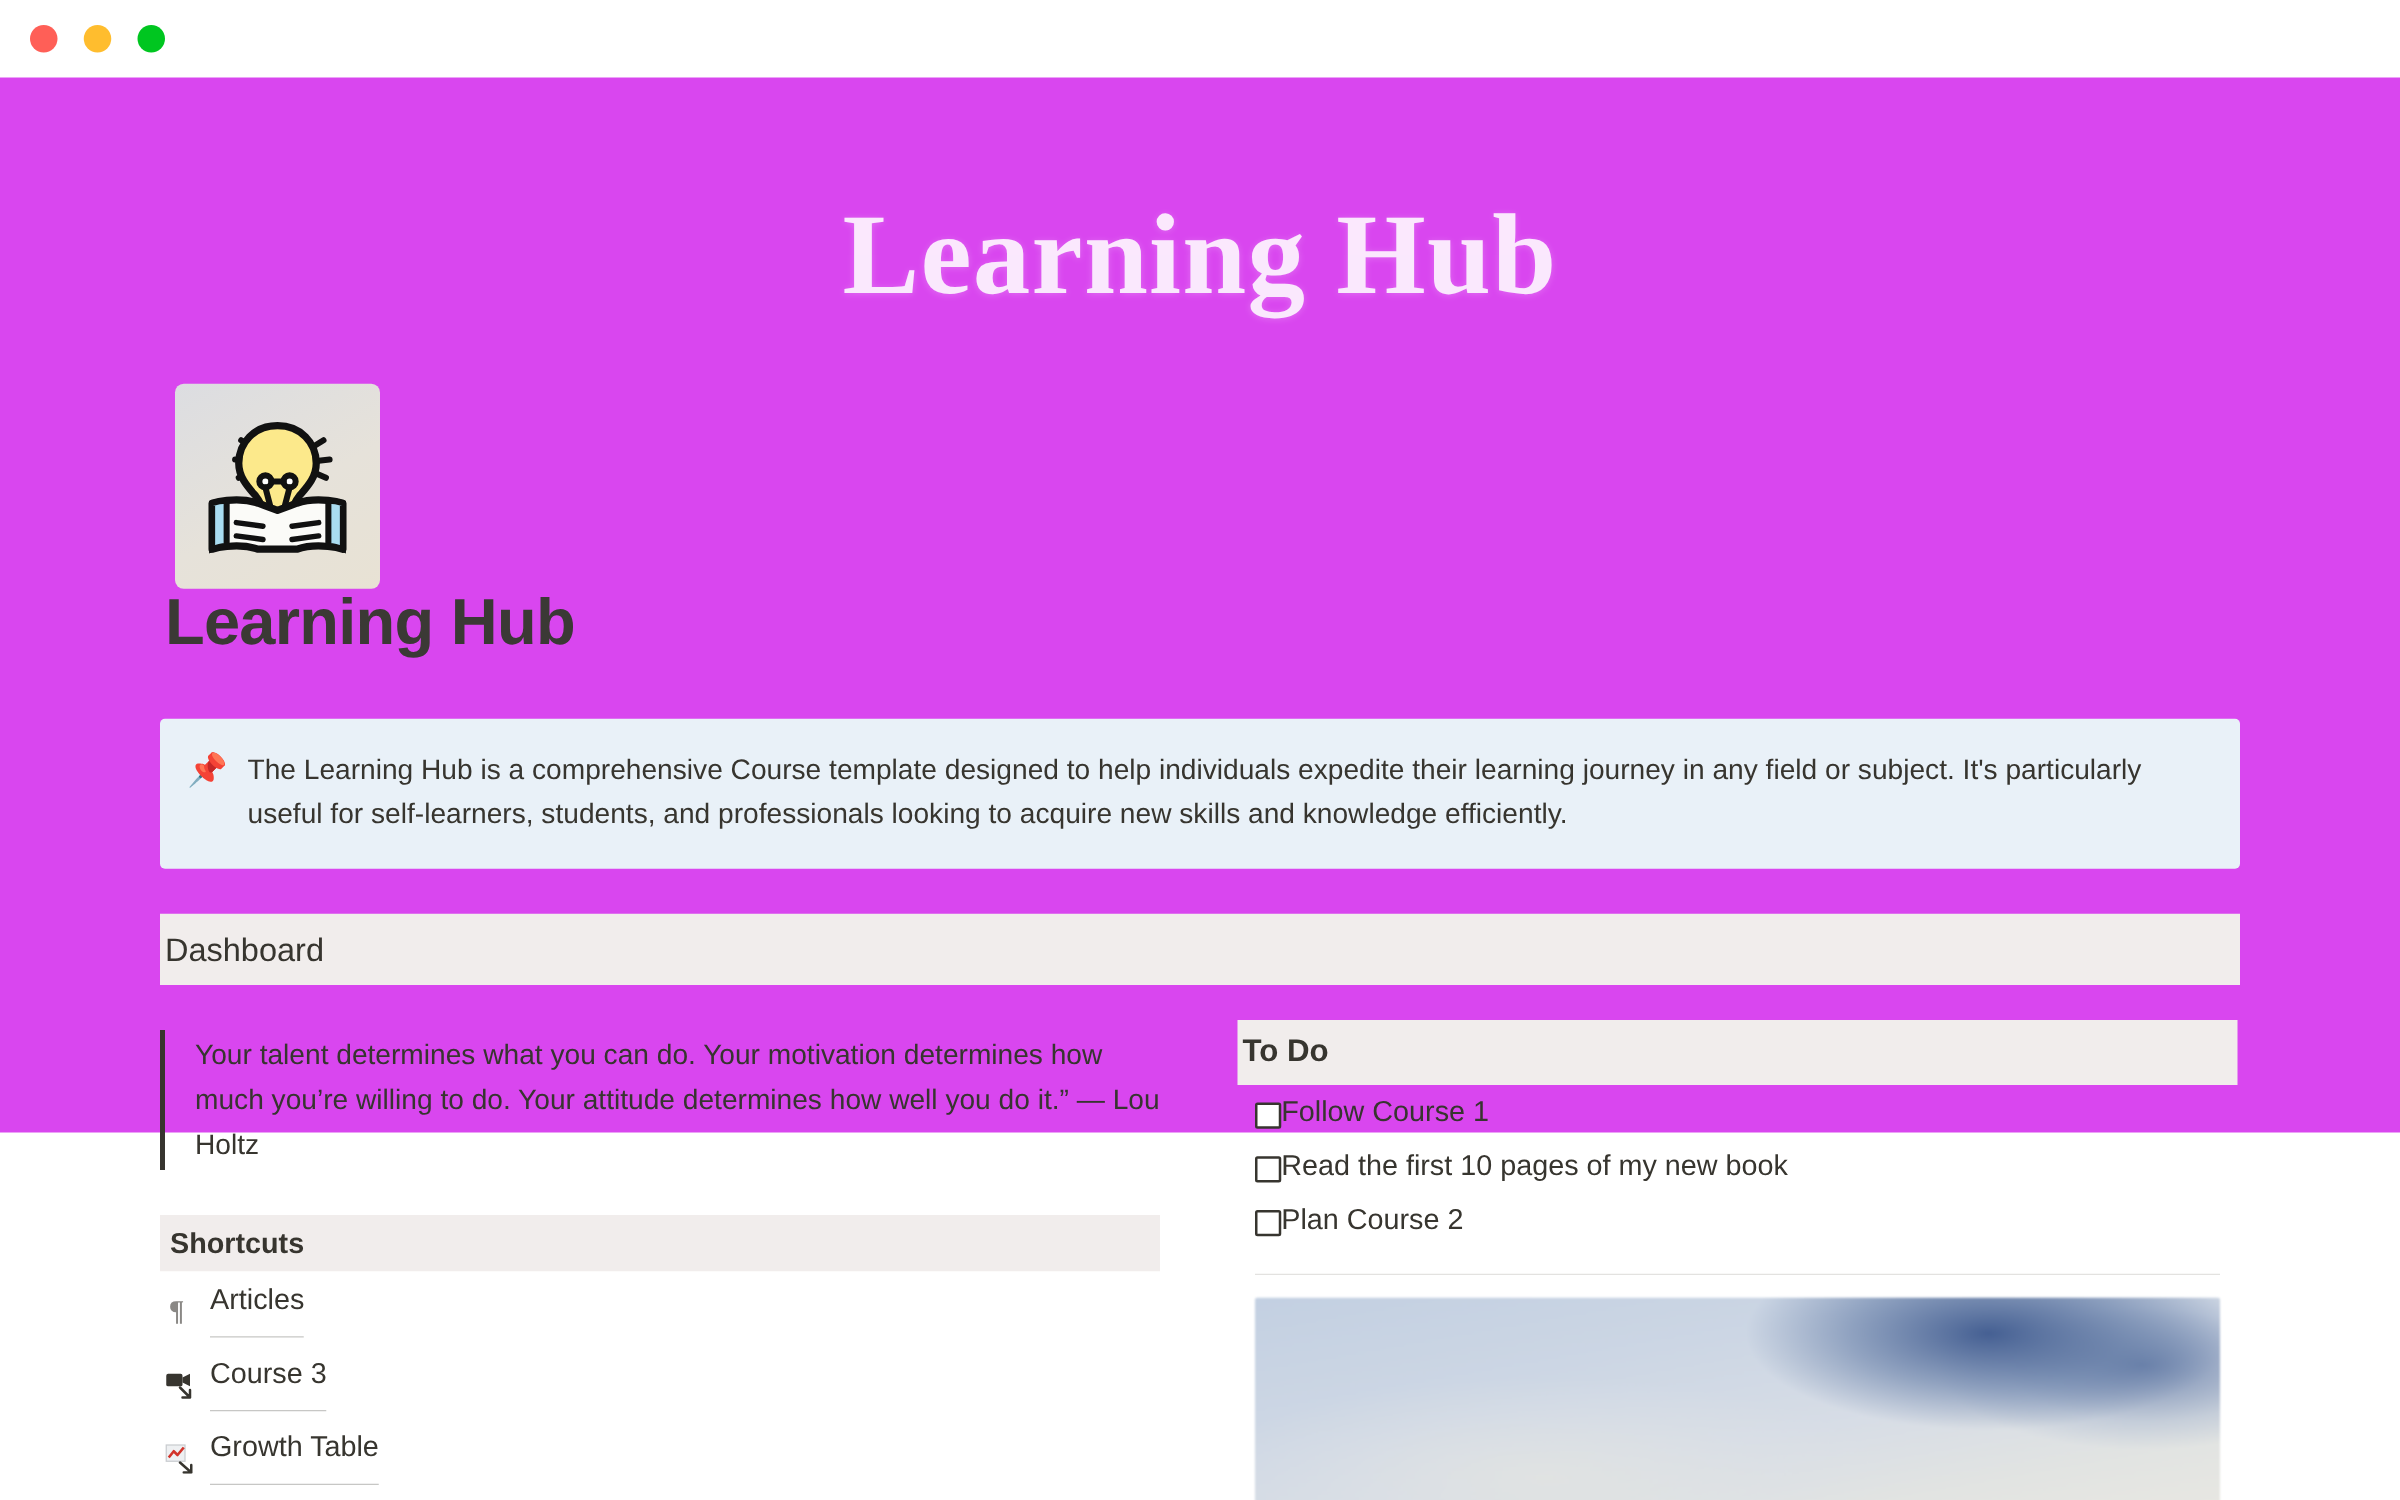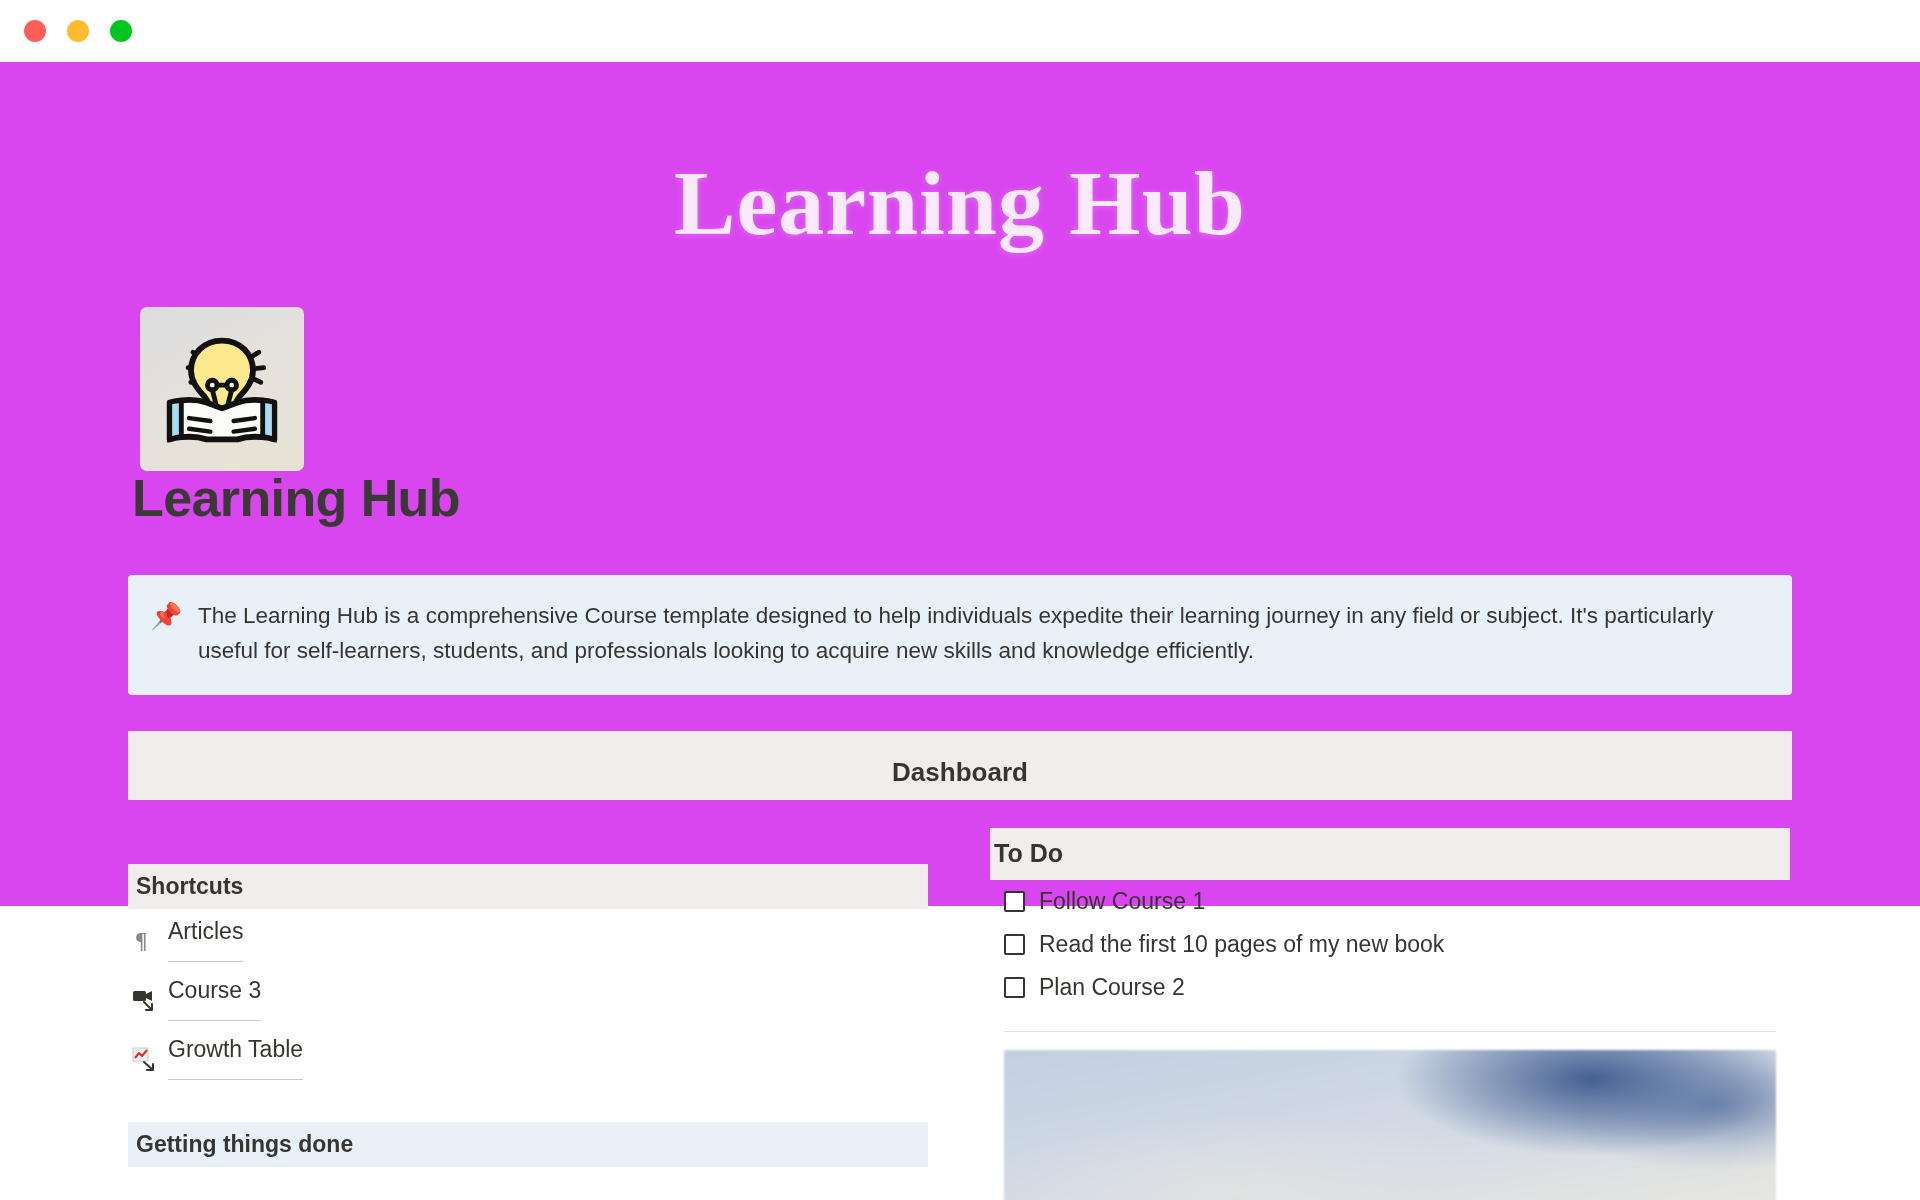--- a/index.html
+++ b/index.html
@@ -76,23 +76,22 @@
   }
   .callout-emoji { font-size:26px; line-height:1.35; flex:none; width:28px; }
   .callout-text {
     font-size:22.5px; line-height:1.55; color:#37352f;
     max-width:1560px;
   }
 
   
   .band {
     margin-top:36px;
-    font-size:26px; font-weight:700; color:#37352f;
-    padding:26px 4px 12px 4px;
-    text-align:center;
+    font-size:26px; font-weight:400; color:#37352f;
+    padding:14px 4px 12px 4px;
   }
   .band.gray { background:#F1EDEC; }
 
   
   .cols { display:flex; gap:62px; margin-top:28px; }
   .col-left  { width:800px; flex:none; }
   .col-right { width:800px; flex:none; }
 
   .quote {
     border-left:4px solid #37352f;
@@ -120,21 +119,21 @@
   }
   .sc-icon { width:26px; height:26px; position:relative; flex:none; }
 
   
   .todo-band {
     background:#F1EDEC;
     font-size:25px; font-weight:700; color:#37352f;
     padding:11px 4px 12px 4px;
   }
   .todo {
-    display:flex; align-items:center; gap:14px;
+    display:flex; align-items:flex-end; 
     padding:8px 4px 8px 14px;
     font-size:23px; color:#37352f;
   }
   .checkbox {
     width:21px; height:21px; flex:none;
     border:2.2px solid #37352f; border-radius:2px; background:#fff;
   }
   .divider { height:1px; background:#e3e2e0; margin:22px 14px 0 14px; }
 
   .photo {
@@ -210,20 +209,21 @@
         <div class="callout-emoji">📌</div>
         <div class="callout-text">The Learning Hub is a comprehensive Course template designed to help individuals expedite their learning journey in any field or subject. It's particularly useful for self-learners, students, and professionals looking to acquire new skills and knowledge efficiently.</div>
       </div>
 
       <div class="band gray">Dashboard</div>
 
       <div class="cols">
 
         <div class="col-left">
 
+          <div class="quote">Your talent determines what you can do. Your motivation determines how much you’re willing to do. Your attitude determines how well you do it.” — Lou Holtz</div>
 
           <div class="sub-band">Shortcuts</div>
 
           <div class="shortcut">
             <span class="sc-icon">
               <svg width="26" height="26" viewBox="0 0 26 26">
                 <text x="3" y="21" font-family="Liberation Serif, serif" font-size="23" font-weight="700" fill="#8a8885">¶</text>
               </svg>
             </span>
             <span class="label">Articles</span>

